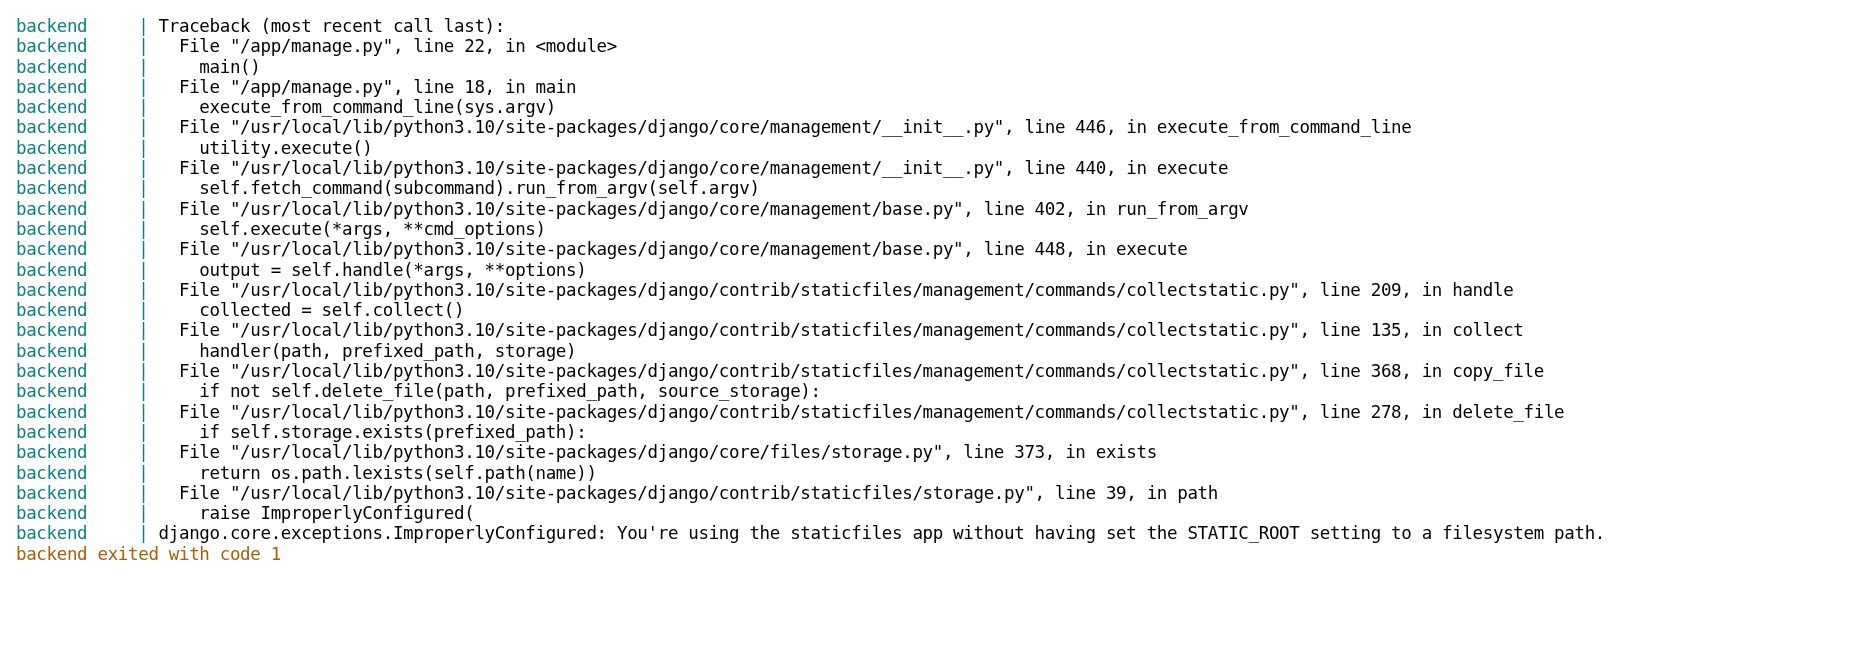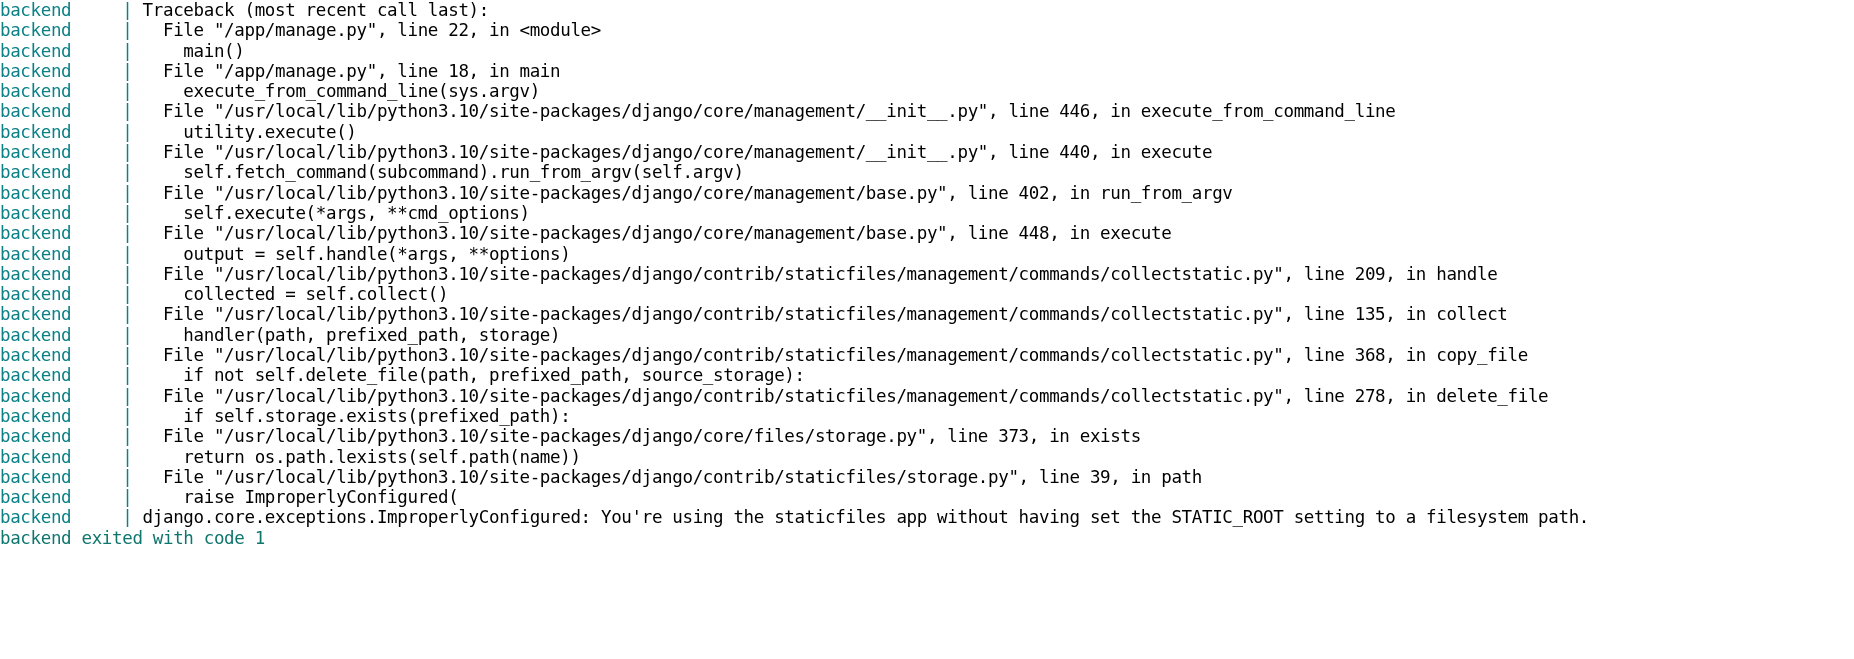--- a/index.html
+++ b/index.html
@@ -11,21 +11,21 @@
   body {
     width: 1854px;
     height: 659px;
     overflow: hidden;
     font-family: "DejaVu Sans Mono", "Liberation Mono", monospace;
   }
   #terminal {
     width: 1854px;
     height: 659px;
     background: #ffffff;
-    padding: 0;
+    padding: 16px;
     box-sizing: border-box;
     font-family: "DejaVu Sans Mono", "Liberation Mono", monospace;
     font-size: 17.5px;
     line-height: 20.3px;
     letter-spacing: -0.35px;
     white-space: pre;
     color: #000000;
   }
   .log-line {
     display: block;
@@ -36,19 +36,19 @@
   .service-name {
     color: #0b8186;
   }
   .pipe {
     color: #0b8186;
   }
   .log-text {
     color: #000000;
   }
   .exit-line {
-    color: #0f766e;
+    color: #a16207;
   }
 </style>
 </head>
 <body>
 
 <div id="terminal"><span class="log-line"><span class="service-name">backend</span><span>     </span><span class="pipe">|</span><span class="log-text"> Traceback (most recent call last):</span></span><span class="log-line"><span class="service-name">backend</span><span>     </span><span class="pipe">|</span><span class="log-text">   File "/app/manage.py", line 22, in &lt;module&gt;</span></span><span class="log-line"><span class="service-name">backend</span><span>     </span><span class="pipe">|</span><span class="log-text">     main()</span></span><span class="log-line"><span class="service-name">backend</span><span>     </span><span class="pipe">|</span><span class="log-text">   File "/app/manage.py", line 18, in main</span></span><span class="log-line"><span class="service-name">backend</span><span>     </span><span class="pipe">|</span><span class="log-text">     execute_from_command_line(sys.argv)</span></span><span class="log-line"><span class="service-name">backend</span><span>     </span><span class="pipe">|</span><span class="log-text">   File "/usr/local/lib/python3.10/site-packages/django/core/management/__init__.py", line 446, in execute_from_command_line</span></span><span class="log-line"><span class="service-name">backend</span><span>     </span><span class="pipe">|</span><span class="log-text">     utility.execute()</span></span><span class="log-line"><span class="service-name">backend</span><span>     </span><span class="pipe">|</span><span class="log-text">   File "/usr/local/lib/python3.10/site-packages/django/core/management/__init__.py", line 440, in execute</span></span><span class="log-line"><span class="service-name">backend</span><span>     </span><span class="pipe">|</span><span class="log-text">     self.fetch_command(subcommand).run_from_argv(self.argv)</span></span><span class="log-line"><span class="service-name">backend</span><span>     </span><span class="pipe">|</span><span class="log-text">   File "/usr/local/lib/python3.10/site-packages/django/core/management/base.py", line 402, in run_from_argv</span></span><span class="log-line"><span class="service-name">backend</span><span>     </span><span class="pipe">|</span><span class="log-text">     self.execute(*args, **cmd_options)</span></span><span class="log-line"><span class="service-name">backend</span><span>     </span><span class="pipe">|</span><span class="log-text">   File "/usr/local/lib/python3.10/site-packages/django/core/management/base.py", line 448, in execute</span></span><span class="log-line"><span class="service-name">backend</span><span>     </span><span class="pipe">|</span><span class="log-text">     output = self.handle(*args, **options)</span></span><span class="log-line"><span class="service-name">backend</span><span>     </span><span class="pipe">|</span><span class="log-text">   File "/usr/local/lib/python3.10/site-packages/django/contrib/staticfiles/management/commands/collectstatic.py", line 209, in handle</span></span><span class="log-line"><span class="service-name">backend</span><span>     </span><span class="pipe">|</span><span class="log-text">     collected = self.collect()</span></span><span class="log-line"><span class="service-name">backend</span><span>     </span><span class="pipe">|</span><span class="log-text">   File "/usr/local/lib/python3.10/site-packages/django/contrib/staticfiles/management/commands/collectstatic.py", line 135, in collect</span></span><span class="log-line"><span class="service-name">backend</span><span>     </span><span class="pipe">|</span><span class="log-text">     handler(path, prefixed_path, storage)</span></span><span class="log-line"><span class="service-name">backend</span><span>     </span><span class="pipe">|</span><span class="log-text">   File "/usr/local/lib/python3.10/site-packages/django/contrib/staticfiles/management/commands/collectstatic.py", line 368, in copy_file</span></span><span class="log-line"><span class="service-name">backend</span><span>     </span><span class="pipe">|</span><span class="log-text">     if not self.delete_file(path, prefixed_path, source_storage):</span></span><span class="log-line"><span class="service-name">backend</span><span>     </span><span class="pipe">|</span><span class="log-text">   File "/usr/local/lib/python3.10/site-packages/django/contrib/staticfiles/management/commands/collectstatic.py", line 278, in delete_file</span></span><span class="log-line"><span class="service-name">backend</span><span>     </span><span class="pipe">|</span><span class="log-text">     if self.storage.exists(prefixed_path):</span></span><span class="log-line"><span class="service-name">backend</span><span>     </span><span class="pipe">|</span><span class="log-text">   File "/usr/local/lib/python3.10/site-packages/django/core/files/storage.py", line 373, in exists</span></span><span class="log-line"><span class="service-name">backend</span><span>     </span><span class="pipe">|</span><span class="log-text">     return os.path.lexists(self.path(name))</span></span><span class="log-line"><span class="service-name">backend</span><span>     </span><span class="pipe">|</span><span class="log-text">   File "/usr/local/lib/python3.10/site-packages/django/contrib/staticfiles/storage.py", line 39, in path</span></span><span class="log-line"><span class="service-name">backend</span><span>     </span><span class="pipe">|</span><span class="log-text">     raise ImproperlyConfigured(</span></span><span class="log-line"><span class="service-name">backend</span><span>     </span><span class="pipe">|</span><span class="log-text"> django.core.exceptions.ImproperlyConfigured: You're using the staticfiles app without having set the STATIC_ROOT setting to a filesystem path.</span></span><span class="log-line exit-line">backend exited with code 1</span></div>
 
 </body></html>

